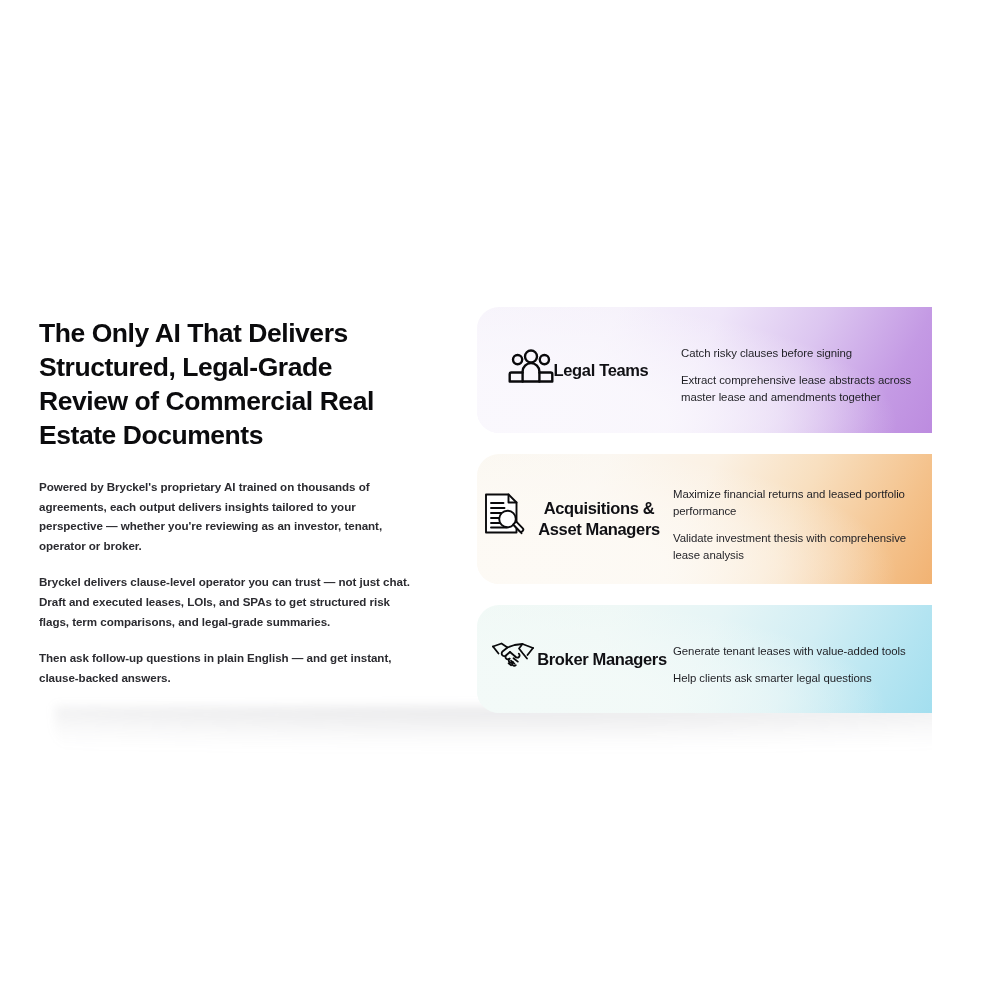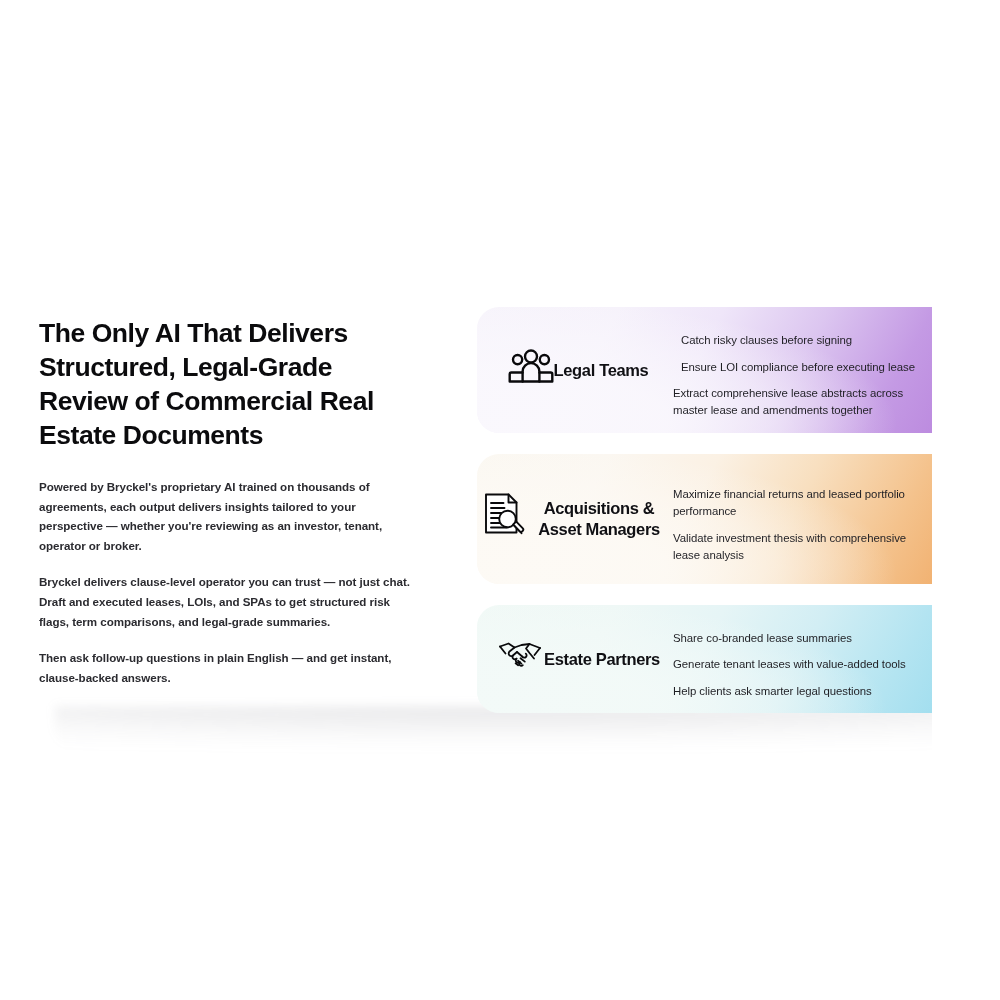--- a/index.html
+++ b/index.html
@@ -186,21 +186,20 @@
               <circle cx="36.4" cy="11.6" r="4.6"></circle>
               <path d="M14.6 33.5 V23.5 a8.4 8.4 0 0 1 8.4-8.4 a8.4 8.4 0 0 1 8.4 8.4 V33.5 Z"></path>
               <path d="M14.6 24.5 H3.3 a1.6 1.6 0 0 0-1.6 1.6 V33.5 H14.6"></path>
               <path d="M31.4 24.5 H42.7 a1.6 1.6 0 0 1 1.6 1.6 V33.5 H31.4"></path>
             </svg>
           </span>
           <div class="card-title">Legal Teams</div>
         </div>
         <div class="card-right">
           <div class="bullet">Catch risky clauses before signing</div>
-          <div class="bullet">Ensure LOI compliance before executing lease</div>
           <div class="bullet">Extract comprehensive lease abstracts across master lease and amendments together</div>
         </div>
       </div>
     </div>
 
     <div class="card card-2">
       <div class="card-inner">
         <div class="card-left">
           <span class="card-icon">
             <svg width="42" height="46" viewBox="0 0 42 46" fill="none" stroke="#0a0a0c" stroke-width="1.9" stroke-linecap="round" stroke-linejoin="round">
@@ -230,24 +229,23 @@
               <path d="M18.5 8.5 L13.5 12.5 a2.6 2.6 0 0 0 0 3.8 a2.6 2.6 0 0 0 3.7 0 L21 13"></path>
               <path d="M21 13 L26.5 17.8 M24.5 19.2 L28.8 22.6 M22 21.8 L25.4 24.6 M19.6 24.2 L22.2 26.3"></path>
               <path d="M17.2 16.3 a2.3 2.3 0 0 0 0 3.4 a2.3 2.3 0 0 0 3.3 0"></path>
               <path d="M20.5 19.7 a2.3 2.3 0 0 0 0 3.4 a2.3 2.3 0 0 0 3.3 0"></path>
               <path d="M23.8 23.1 a2.1 2.1 0 0 0 0 3.1 a2.1 2.1 0 0 0 3 0"></path>
               <path d="M33.5 5 L30 9.5 L33.5 14 L38 19.5"></path>
               <path d="M26.5 17.8 a2.4 2.4 0 0 0 3.5 0.2 a2.4 2.4 0 0 0 -0.2 -3.4"></path>
               <path d="M4 7.5 L9.5 14.5 M44 9 L38.5 16"></path>
             </svg>
           </span>
-          <div class="card-title">Estate Partners</div>
+          <div class="card-title">Broker Managers</div>
         </div>
         <div class="card-right">
-          <div class="bullet">Share co-branded lease summaries</div>
           <div class="bullet">Generate tenant leases with value-added tools</div>
           <div class="bullet">Help clients ask smarter legal questions</div>
         </div>
       </div>
     </div>
 
   </div>
 </div>
 
 </body></html>

